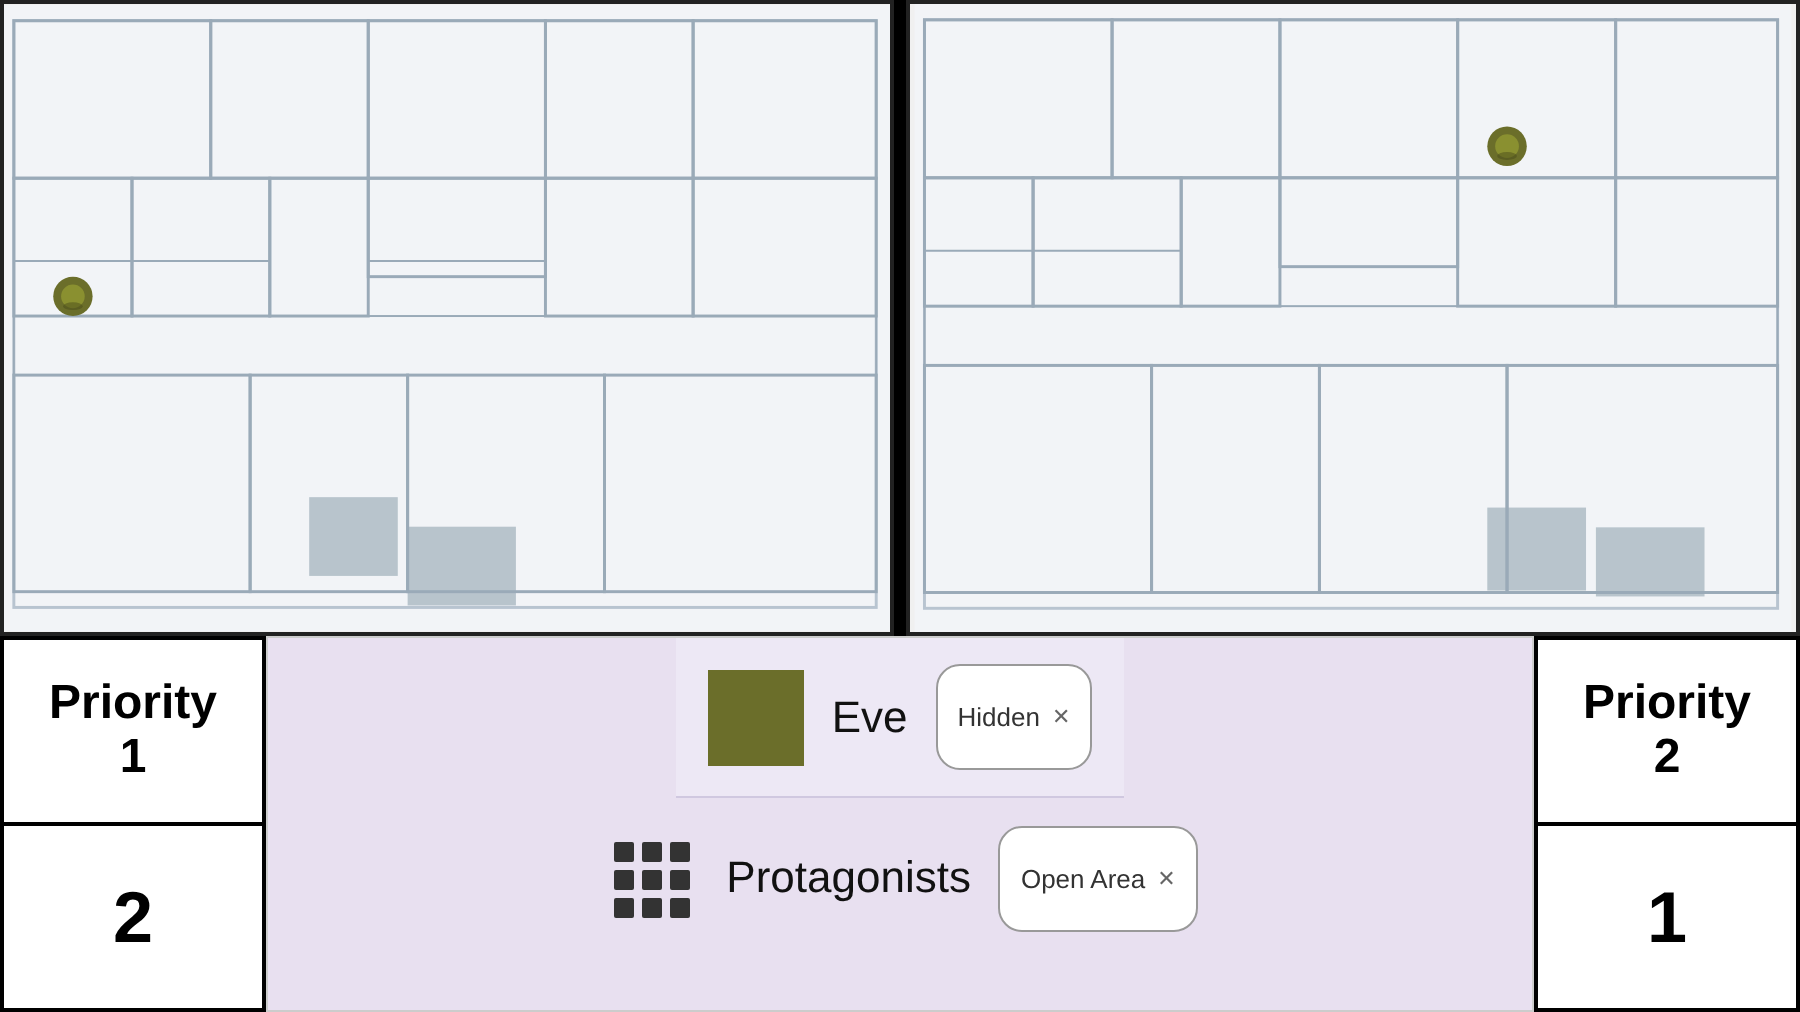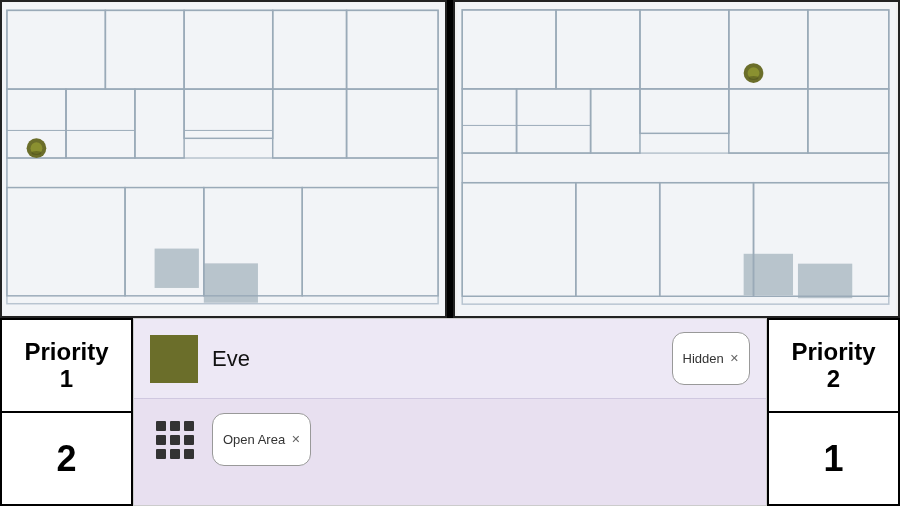--- a/index.html
+++ b/index.html
@@ -40,20 +40,21 @@
       flex-shrink: 0;
     }
 
     
     .center-panel {
       flex: 1;
       background: #e8e0f0;
       display: flex;
       flex-direction: column;
       border: 1px solid #ccc;
+      align-items: center;
     }
 
     .entity-row {
       display: flex;
       align-items: center;
       padding: 12px 16px;
       border-bottom: 1px solid #d0c8e0;
       gap: 14px;
       background: #ede8f5;
       min-height: 80px;
@@ -256,20 +257,21 @@
           <div class="dot"></div>
           <div class="dot"></div>
           <div class="dot"></div>
           <div class="dot"></div>
           <div class="dot"></div>
           <div class="dot"></div>
           <div class="dot"></div>
           <div class="dot"></div>
           <div class="dot"></div>
         </div>
+        <span class="entity-name">Protagonists</span>
         <div class="entity-tag">
           <span>Open Area</span>
           <span class="close-x">✕</span>
         </div>
       </div>
     </div>
 
     <div class="priority-box" style="flex-direction: column; height: 188px;">
       <div style="border-bottom:2px solid #000;width:100%;display:flex;align-items:center;justify-content:center;flex:1;padding:4px;">
         <span style="font-size:24px;font-weight:bold;text-align:center;line-height:1.1;">Priority<br>2</span>

